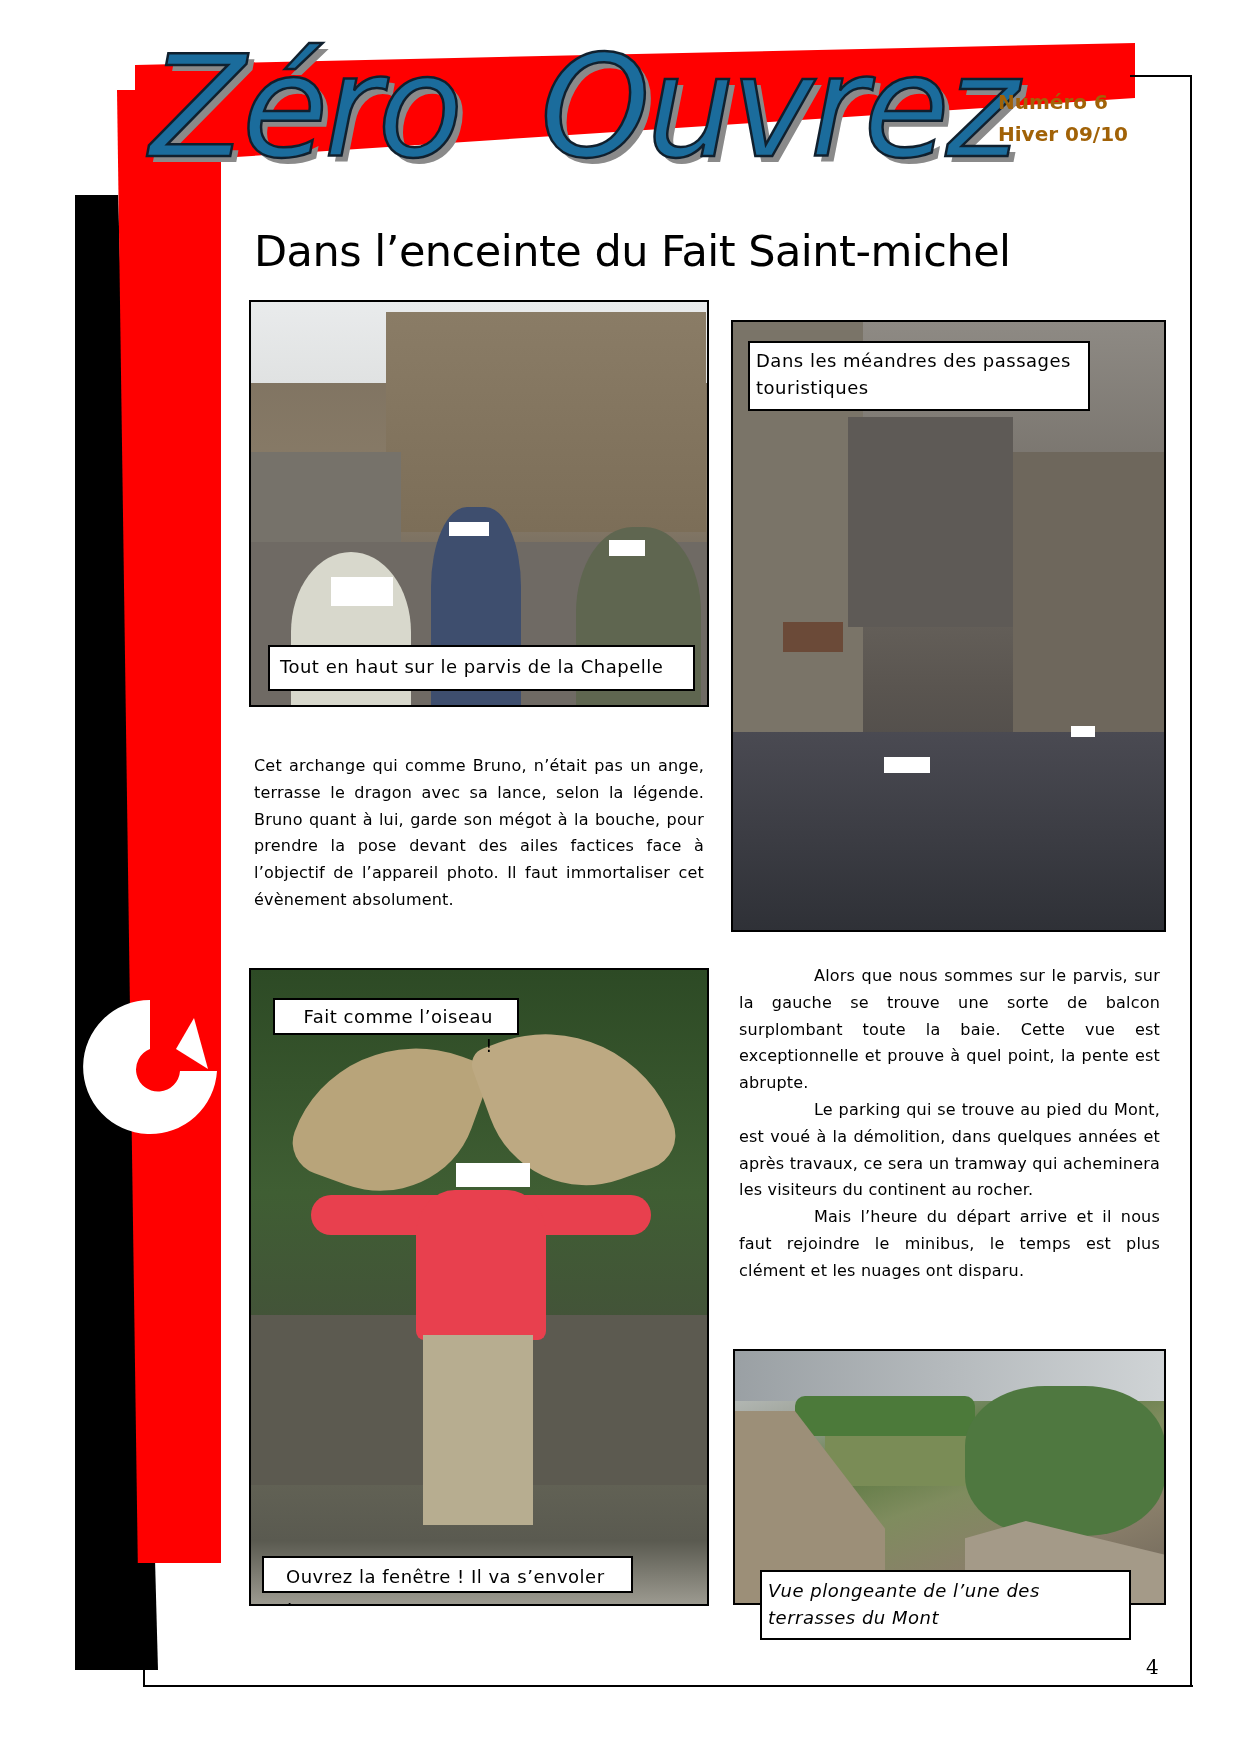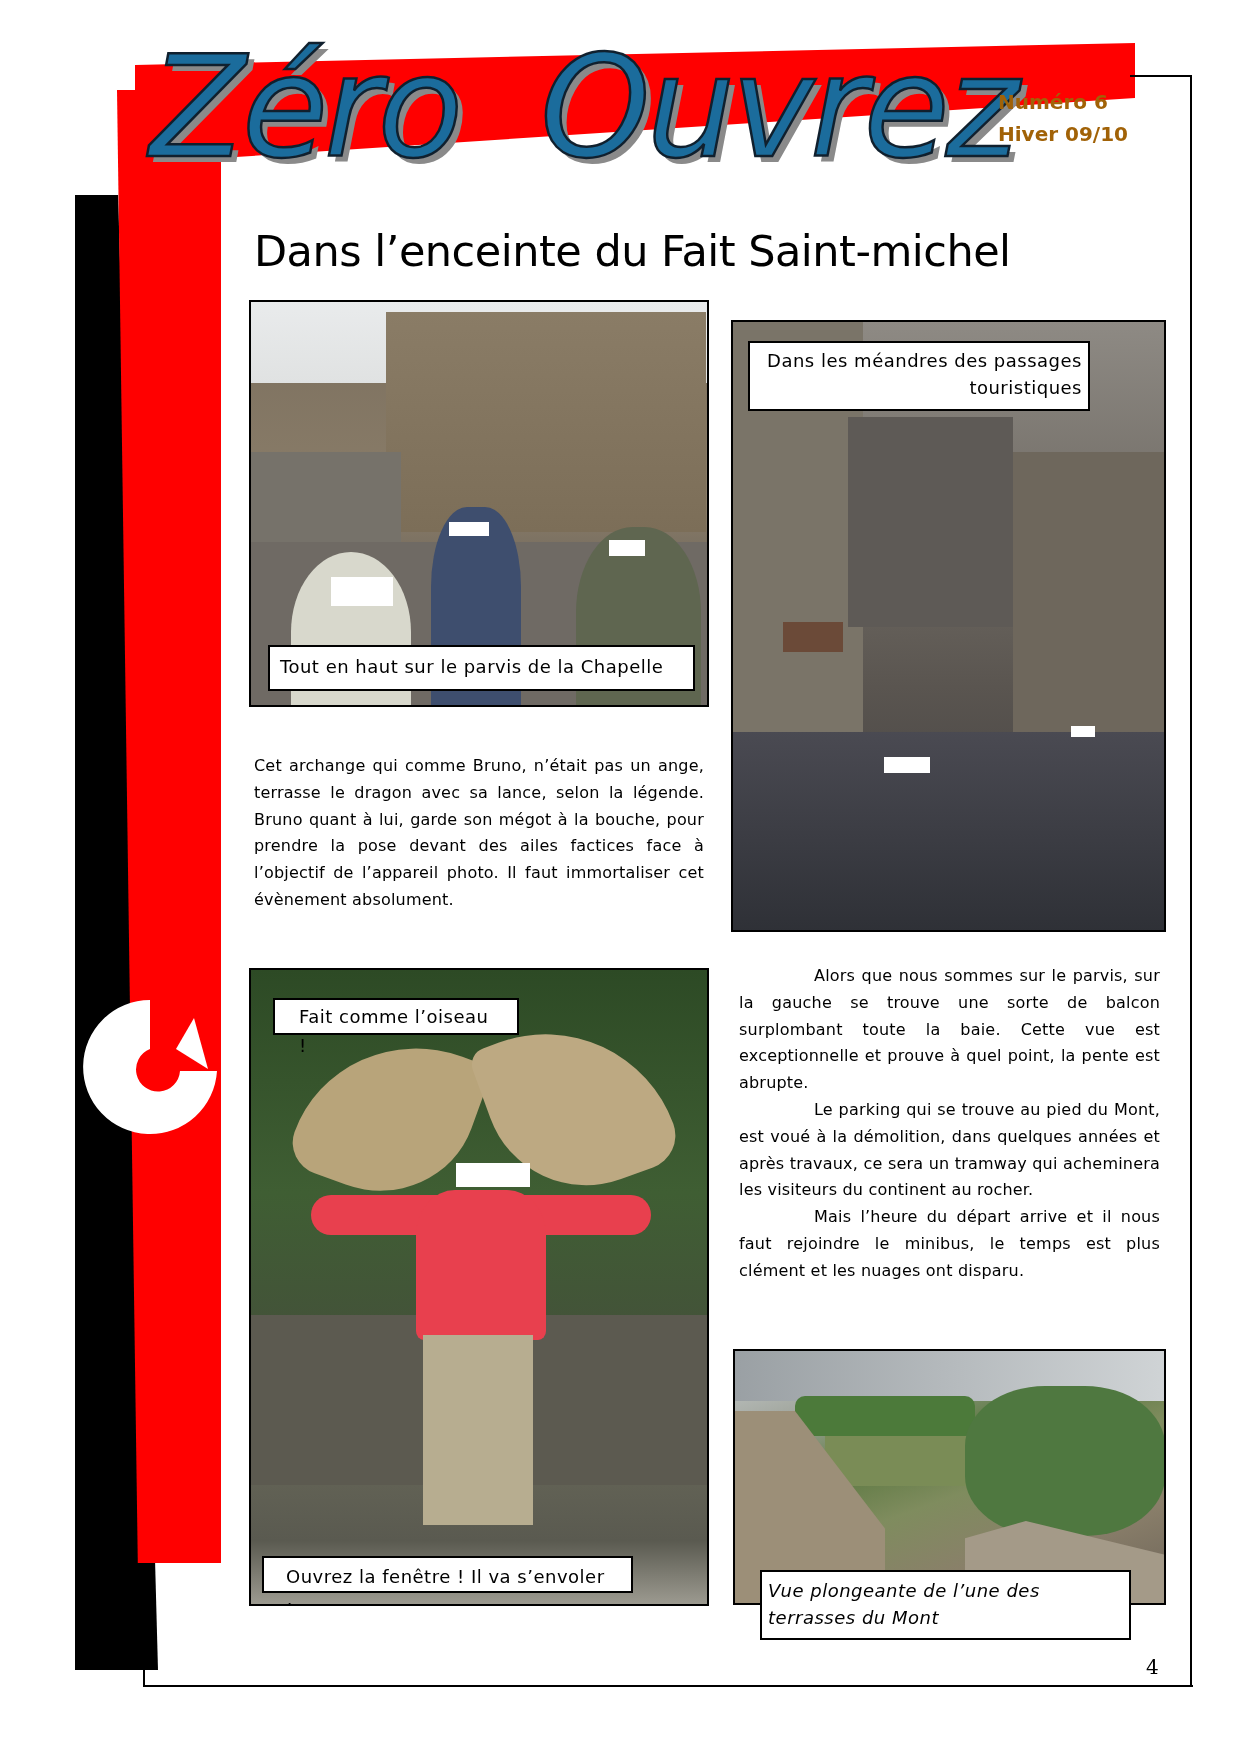--- a/index.html
+++ b/index.html
@@ -29,21 +29,21 @@
   .body-text { font-family:"DejaVu Sans", sans-serif; font-size:16px; line-height:26.8px; text-align:justify; color:#000; letter-spacing:0.2px; }
   .body-text p { margin:0; }
   .indent { text-indent:75px; }
 
   .page-number { left:1146px; top:1655px; font-family:"DejaVu Serif", serif; font-size:20px; }
 
   
   .ph1 { background:
       linear-gradient(180deg, #e9ebec 0%, #e0e2e2 20%, transparent 20%),
       linear-gradient(180deg, #7b6f5e 0%, #8a7d69 50%, #6e665b 70%, #9a9590 100%); }
-  .ph2 { background: linear-gradient(180deg, #8e8a84 0%, #6c6760 40%, #5a5550 60%, #3b3a3c 100%); text-align: right; }
+  .ph2 { background: linear-gradient(180deg, #8e8a84 0%, #6c6760 40%, #5a5550 60%, #3b3a3c 100%); }
   .ph3 { background: linear-gradient(180deg, #2d4a25 0%, #3f5e33 35%, #44513a 60%, #6a6a5a 70%, #5a5a50 90%, #9c9a90 100%); }
   .ph4 { background: linear-gradient(160deg, #c9cdd0 0%, #a3a8a0 20%, #5f7a44 40%, #7f8c5e 55%, #8a7f6a 75%, #6c6358 100%); }
 
   .blurbox { background:#fff; }
 </style>
 </head>
 <body>
 
 <div class="abs black-bar"></div>
 <div class="abs red-vertical"></div>
@@ -96,21 +96,21 @@
 </div>
 
 <div class="abs photo ph3" style="left:249px;top:968px;width:460px;height:638px;">
   <div class="abs" style="left:55px;top:65px;width:165px;height:160px;background:#b8a47a;border-radius:80% 10% 60% 20%;transform:rotate(20deg);"></div>
   <div class="abs" style="left:240px;top:50px;width:170px;height:170px;background:#bda982;border-radius:10% 80% 20% 60%;transform:rotate(-20deg);"></div>
   <div class="abs" style="left:0;top:345px;width:460px;height:170px;background:#5c5a50;"></div>
   <div class="abs" style="left:60px;top:225px;width:340px;height:40px;background:#e8404e;border-radius:20px;"></div>
   <div class="abs" style="left:165px;top:220px;width:130px;height:150px;background:#e8404e;border-radius:30% 30% 6% 6%;"></div>
   <div class="abs" style="left:172px;top:365px;width:110px;height:190px;background:#b7ad90;"></div>
   <div class="abs blurbox" style="left:205px;top:193px;width:74px;height:24px;"></div>
-  <div class="abs caption" style="left:22px;top:28px;width:246px;height:37px;padding:2px 24px;line-height:29px;">Fait comme l’oiseau !</div>
+  <div class="abs caption" style="left:22px;top:28px;width:246px;height:37px;padding:2px 24px;line-height:29px;text-align:right;">Fait comme l’oiseau !</div>
   <div class="abs caption" style="left:11px;top:586px;width:371px;height:37px;padding:2px 22px;line-height:33px;">Ouvrez la fenêtre ! Il va s’envoler !</div>
 </div>
 
 <div class="abs body-text" style="left:739px;top:963px;width:421px;">
   <p class="indent">Alors que nous sommes sur le parvis, sur la gauche se trouve une sorte de balcon surplombant toute la baie. Cette vue est exceptionnelle et prouve à quel point, la pente est abrupte.</p>
   <p class="indent">Le parking qui se trouve au pied du Mont, est voué à la démolition, dans quelques années et après travaux, ce sera un tramway qui acheminera les visiteurs du continent au rocher.</p>
   <p class="indent">Mais l’heure du départ arrive et il nous faut rejoindre le minibus, le temps est plus clément et les nuages ont disparu.</p>
 </div>
 
 <div class="abs photo ph4" style="left:733px;top:1349px;width:433px;height:256px;">

